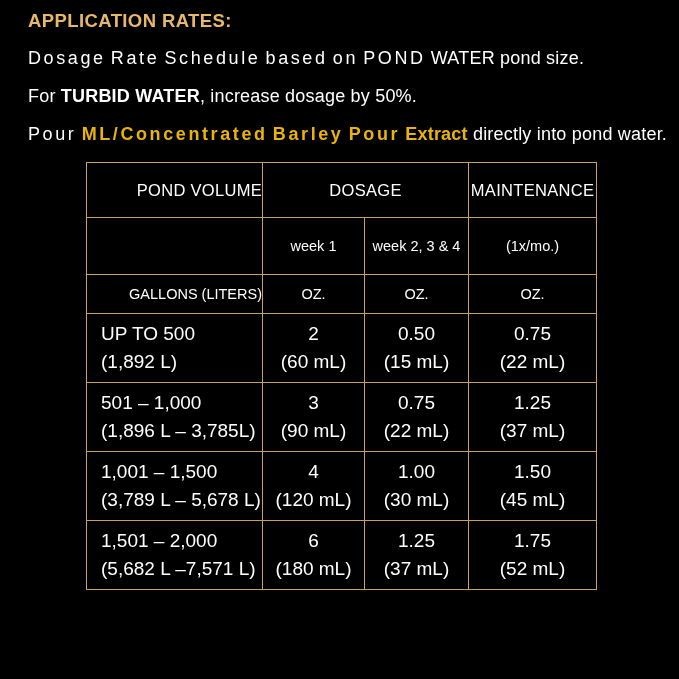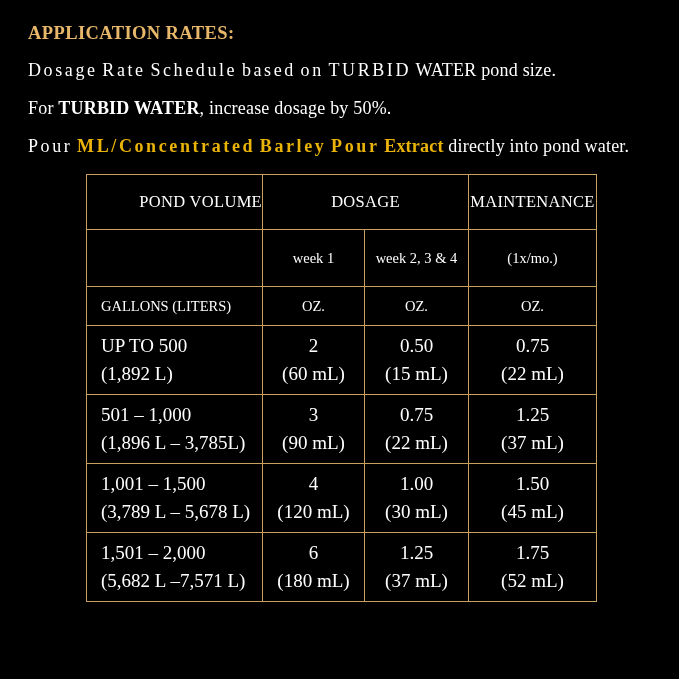--- a/index.html
+++ b/index.html
@@ -12,22 +12,21 @@
     height: 679px;
     overflow: hidden;
     font-family: "Liberation Sans", sans-serif;
     color: #ffffff;
   }
   .page {
     position: relative;
     width: 679px;
     height: 551px;
     box-sizing: border-box;
-    padding: 23px 22px 0 26px;
-    font-family: Liberation Serif, serif;
+    padding: 10px 22px 0 26px;
   }
   .heading {
     color: #e8b86a;
     font-size: 18.5px;
     font-weight: bold;
     letter-spacing: 0.4px;
     margin: 0 0 16px 2px;
   }
   .line {
     font-size: 18px;
@@ -70,21 +69,21 @@
   }
   .subrow td.left {
     text-align: left;
     padding-left: 14px;
   }
   .unitrow td {
     font-size: 14.5px;
     height: 38px;
   }
   .unitrow td.left {
-    text-align: left;
+    text-align: right;
     padding-left: 14px;
   }
   .datarow td {
     font-size: 19px;
     height: 68px;
     line-height: 1.45;
   }
   .datarow td.left {
     text-align: left;
     padding-left: 14px;
@@ -101,21 +100,21 @@
 <div class="page">
 
   <div class="heading">APPLICATION RATES:</div>
 
   <div class="line">
     <span class="sp">Dosage</span>
     <span class="sp">Rate</span>
     <span class="sp">Schedule</span>
     <span class="sp">based</span>
     <span class="sp">on</span>
-    <span class="sp">TURBID</span>
+    <span class="sp">POND</span>
     <span>WATER pond size.</span>
   </div>
 
   <div class="line">
     <span>For </span><span class="bold">TURBID WATER</span><span>, increase dosage by 50%.</span>
   </div>
 
   <div class="line">
     <span class="sp">Pour</span>
     <span class="gold-b sp">ML/Concentrated</span>

